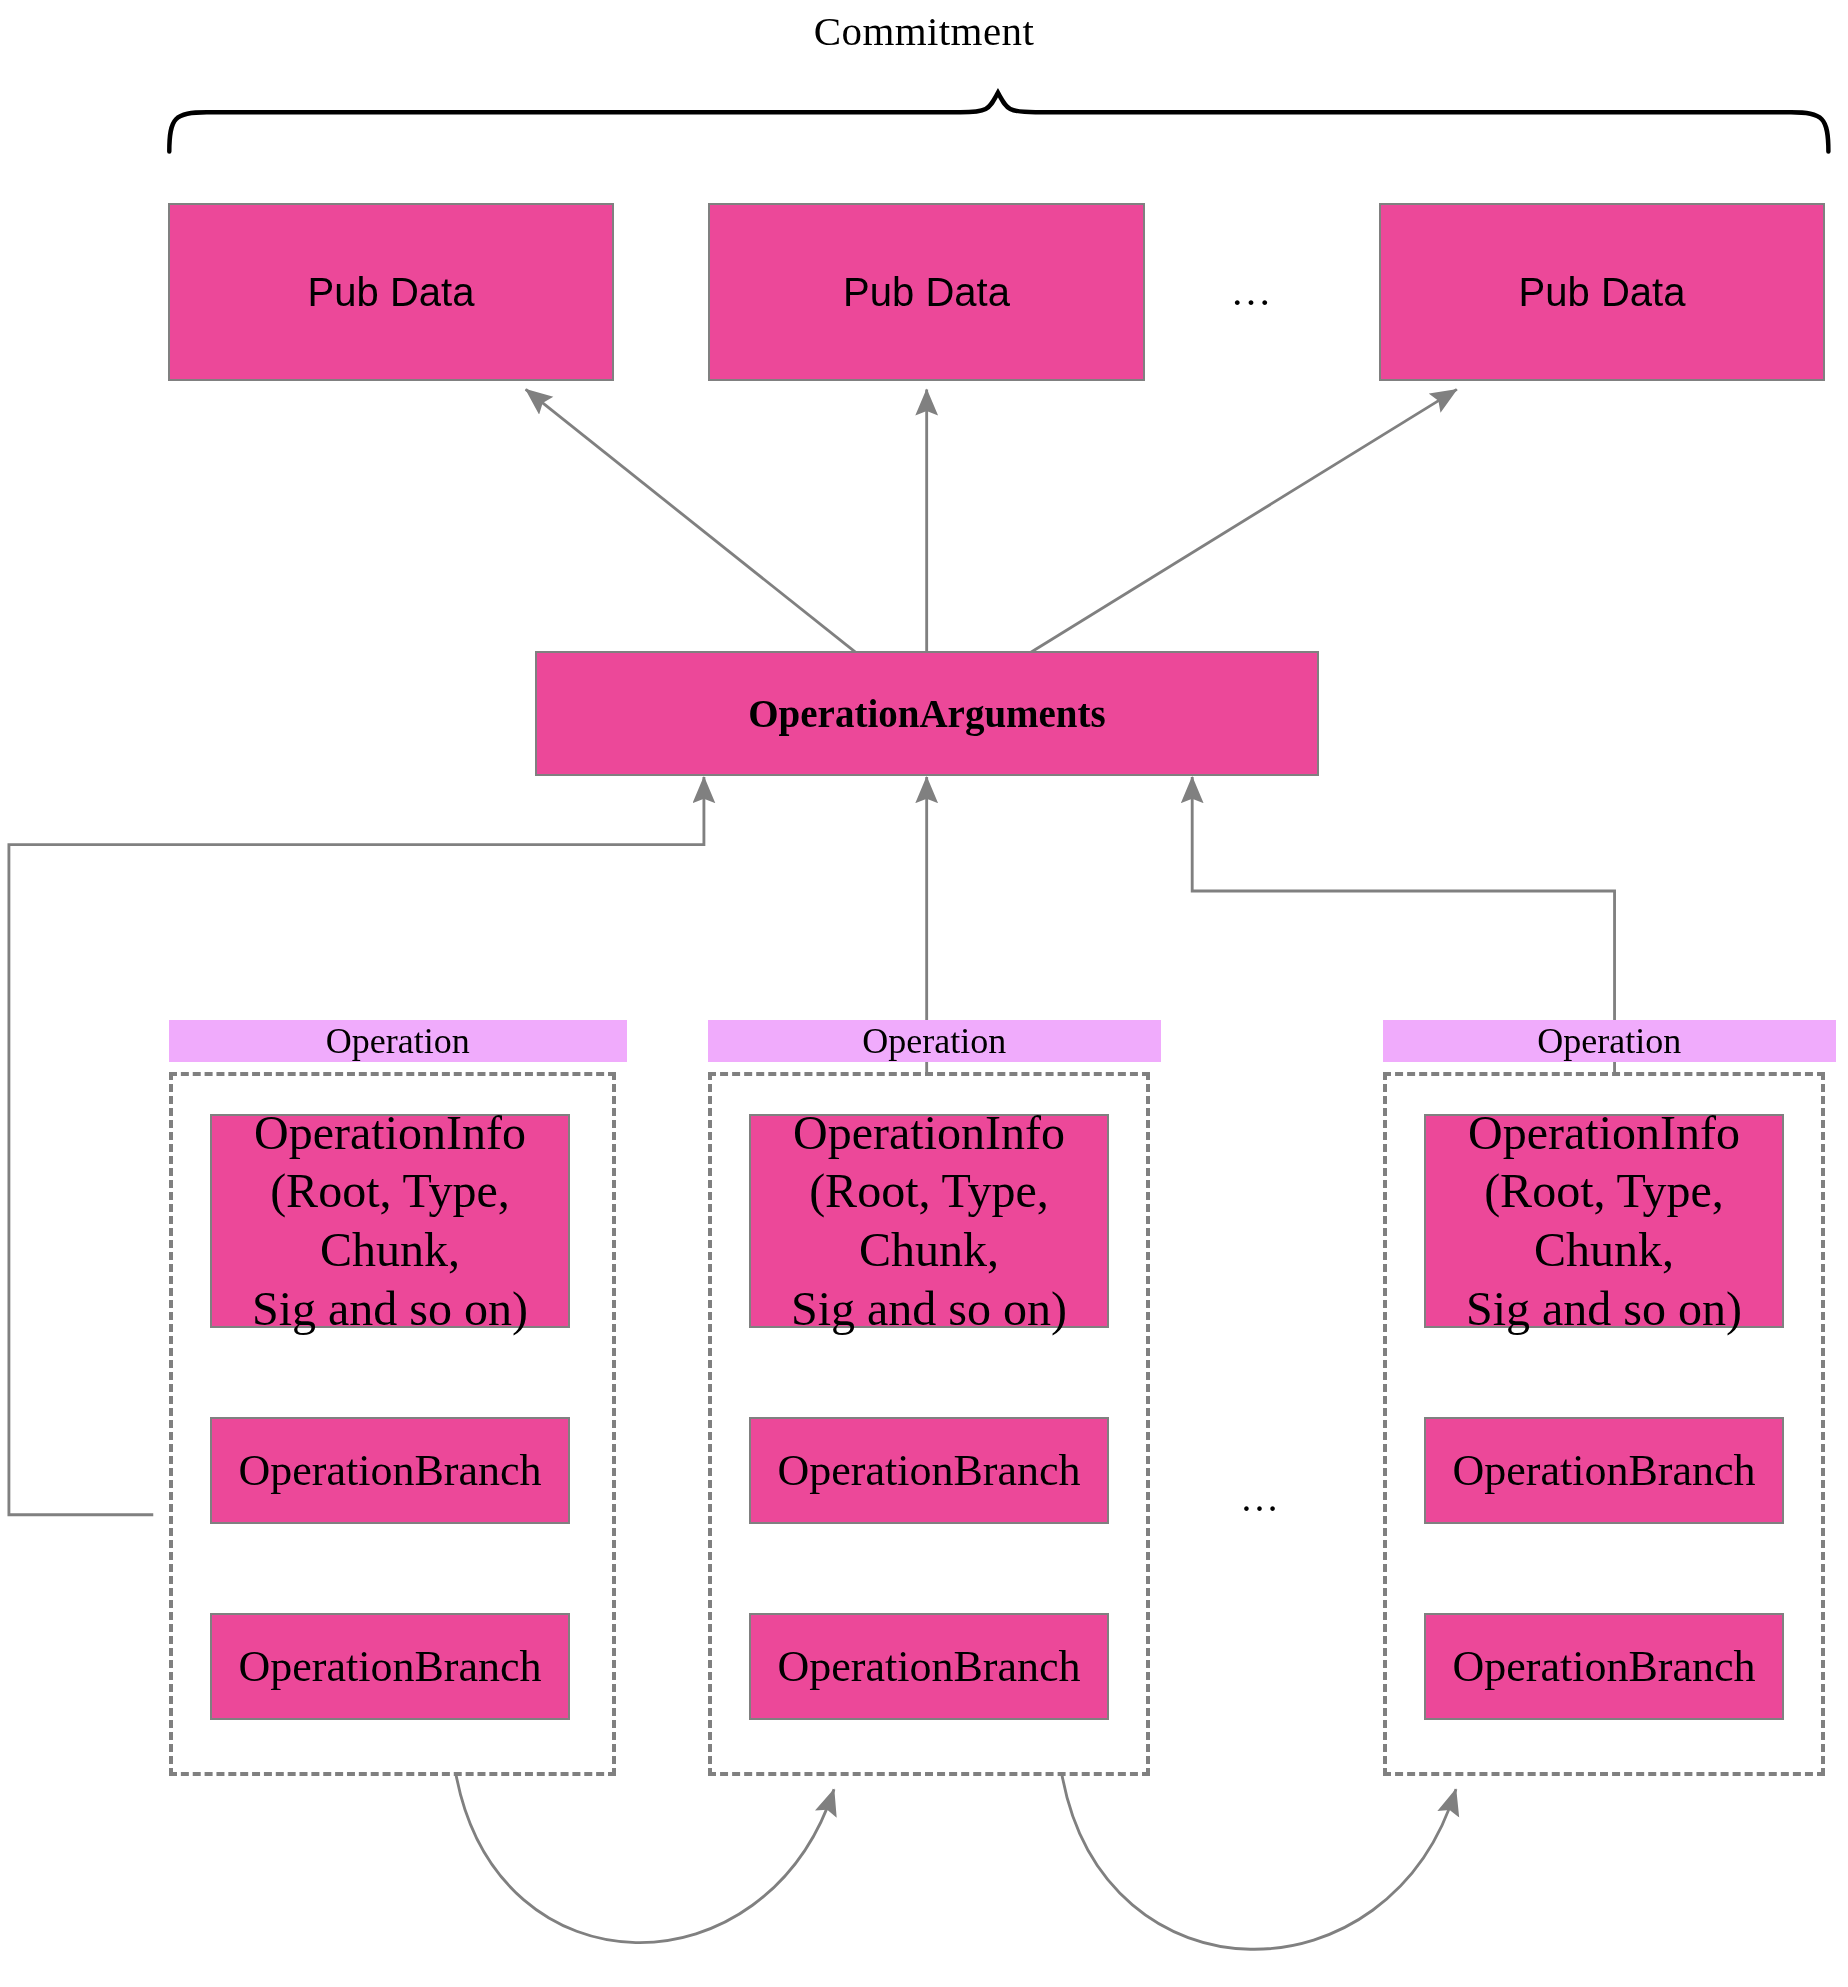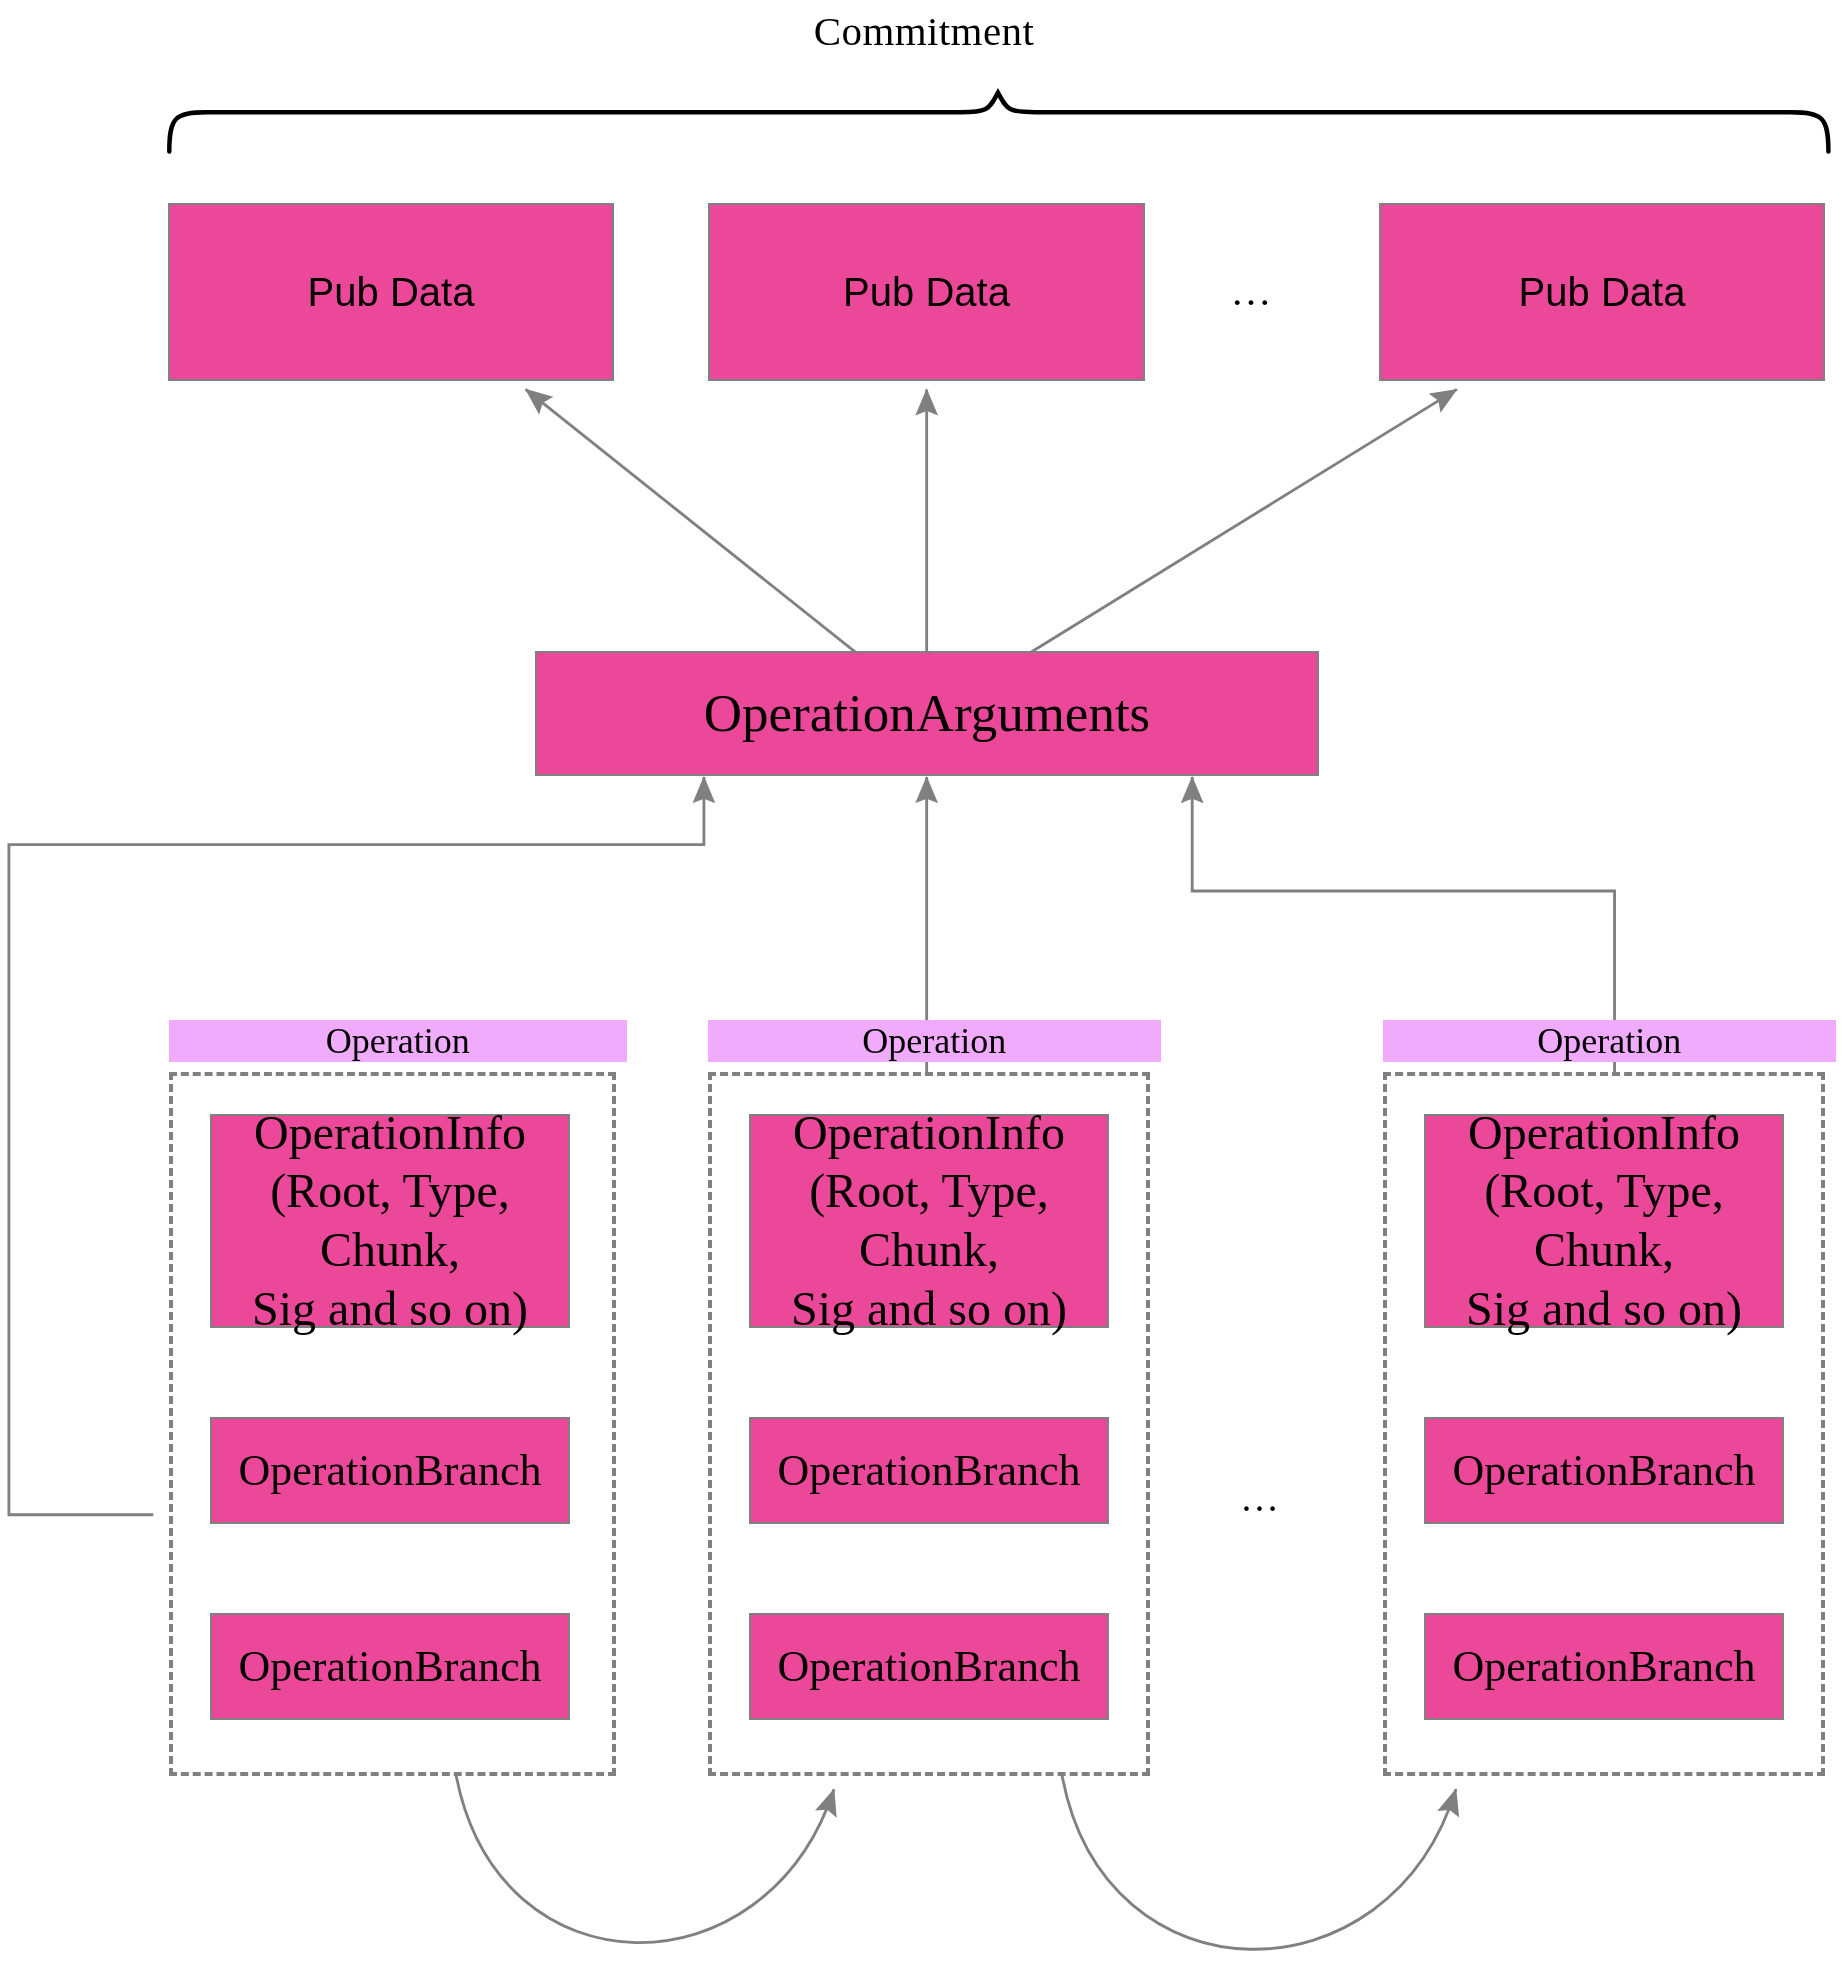--- a/index.html
+++ b/index.html
@@ -42,21 +42,22 @@
     text-align:center;
     line-height:1.22;
   }
   .pub-box{
     font-family:"Liberation Sans","DejaVu Sans",sans-serif;
     font-size:40px;
     color:#000;
   }
   .args-box{
     font-family:"Liberation Serif","DejaVu Serif",serif;
-    font-size:53px;
+    font-size:39px;
+    font-weight:bold;
   }
   .info-box{
     font-family:"Liberation Serif","DejaVu Serif",serif;
     font-size:48px;
     border-width:2.7px;
   }
   .branch-box{
     font-family:"Liberation Serif","DejaVu Serif",serif;
     font-size:44px;
     border-width:2.7px;

